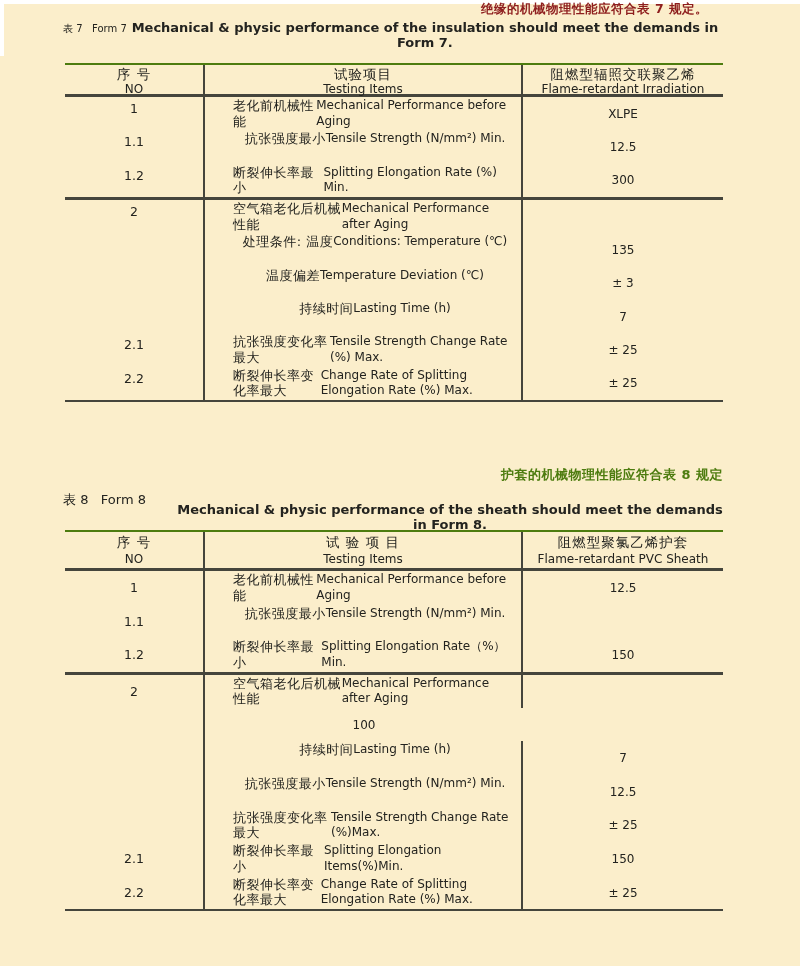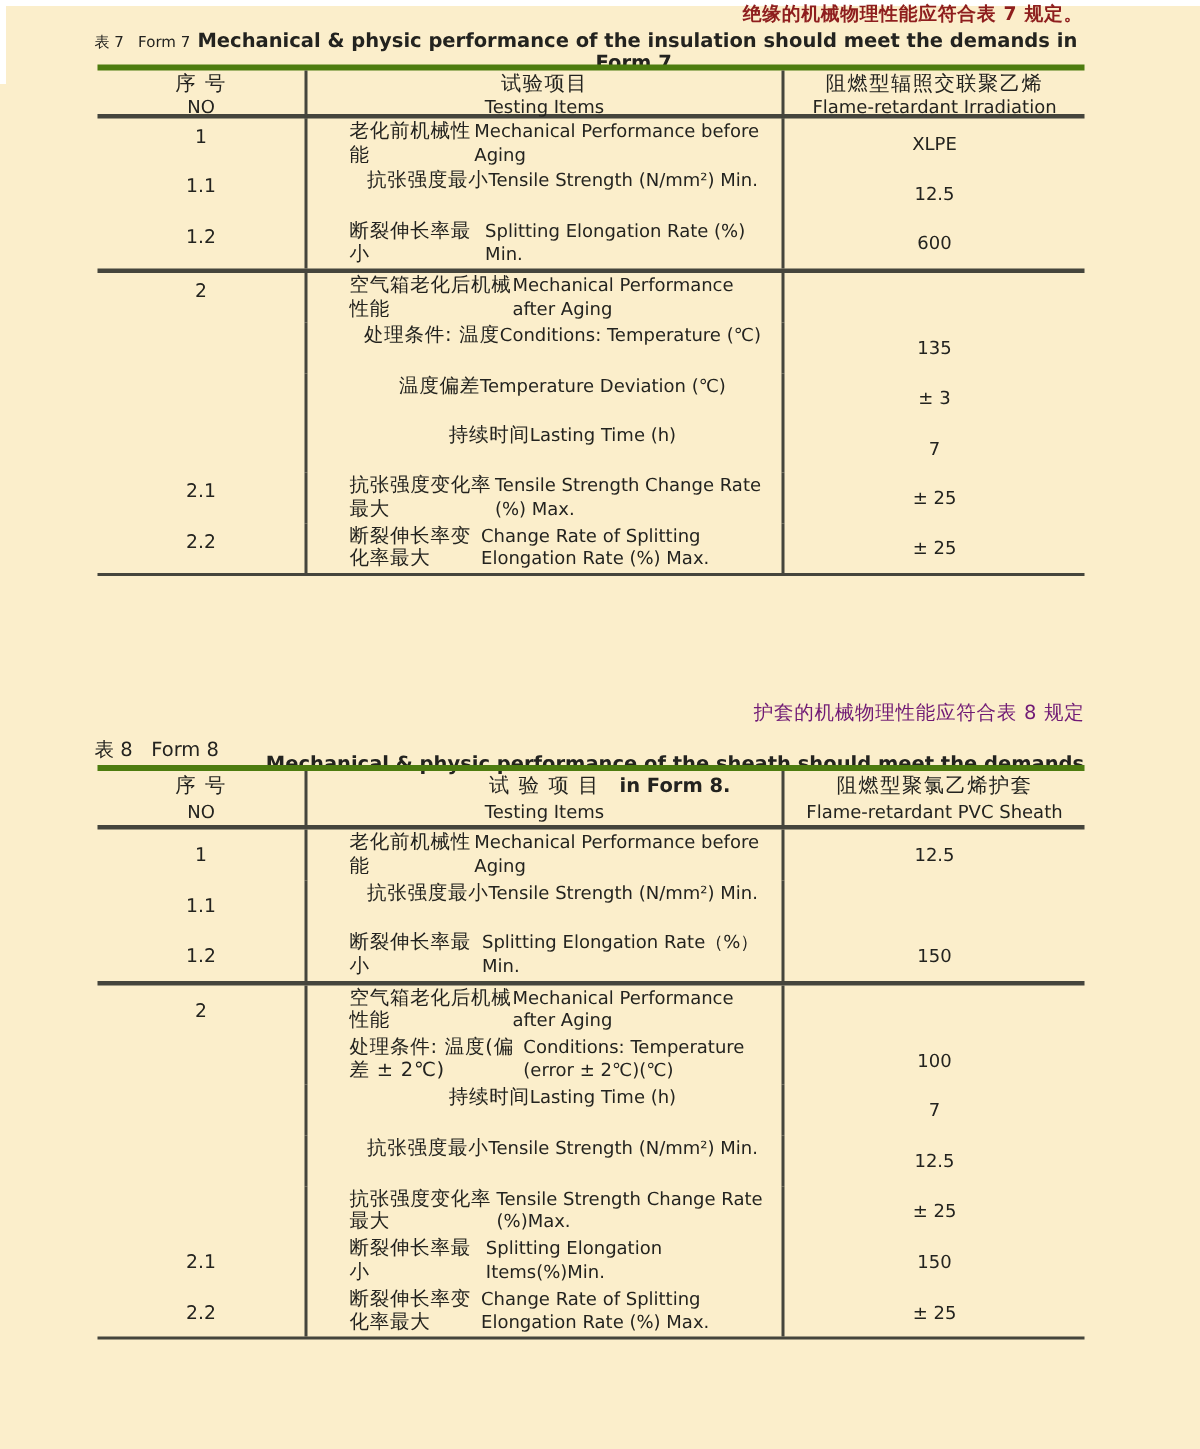--- a/index.html
+++ b/index.html
@@ -6,42 +6,42 @@
   * { box-sizing:border-box; }
   .doc {
     position:relative; width:800px; height:966px; margin:0 auto;
     background:#fbeecb; color:#23231f; overflow:hidden;
     font-family:"DejaVu Sans","Liberation Sans",sans-serif;
   }
   .strip-top  { position:absolute; left:0; top:0; width:800px; height:4px; background:#ffffff; }
   .strip-left { position:absolute; left:0; top:0; width:4px; height:56px; background:#ffffff; }
 
   .note-red {
-    position:absolute; top:1px; right:78px;
+    position:absolute; top:1px; right:92px;
     color:#8e1e1e; font-weight:bold; font-size:12.5px; letter-spacing:.5px;
   }
   .note-black {
     position:absolute; top:466px; right:77px;
-    color:#701a75; font-weight:normal; font-size:13px; letter-spacing:.5px;
+    color:#4d7c0f; font-weight:bold; font-size:13px; letter-spacing:.5px;
   }
   .caption7 {
     position:absolute; left:63px; top:20px; width:660px;
     display:flex; align-items:baseline;
   }
   .cap-label { font-size:10px; white-space:pre; }
   .cap-title { flex:1; text-align:center; font-weight:bold; font-size:13px; }
   .title8 {
     position:absolute; left:177px; right:77px; top:480px;
     text-align:center; font-weight:bold; font-size:13px;margin-top:22px;
   }
   .caption8-label { position:absolute; left:63px; top:491px; font-size:13px; white-space:pre; }
 
   .tbl {
     position:absolute; left:65px; width:658px;
-    border-top:4px solid #4d7c0f; border-bottom:2px solid #45453c;
+    border-top:2px solid #4d7c0f; border-bottom:2px solid #45453c;margin-top:20px;
   }
   .tbl7 { top:43px; }
   .tbl8 { top:510px; }
 
   .thead {
     display:grid; grid-template-columns:140px 318px 200px;
     border-bottom:3px solid #45453c;
   }
   .tbl7 .thead { height:32px; }
   .tbl8 .thead { height:39px; }
@@ -123,21 +123,21 @@
         </div>
         <div class="cell-val">12.5</div>
       </div>
 
       <div class="trow">
         <div class="cell-no">1.2</div>
         <div class="cell-item">
           <span class="item-cn">断裂伸长率最小</span>
           <span class="item-en">Splitting Elongation Rate (%) Min.</span>
         </div>
-        <div class="cell-val">600</div>
+        <div class="cell-val">300</div>
       </div>
 
       <div class="trow divider">
         <div class="cell-no">2</div>
         <div class="cell-item">
           <span class="item-cn">空气箱老化后机械性能</span>
           <span class="item-en">Mechanical Performance after Aging</span>
         </div>
         <div class="cell-val"></div>
       </div>
@@ -240,24 +240,20 @@
         <div class="cell-no">2</div>
         <div class="cell-item">
           <span class="item-cn">空气箱老化后机械性能</span>
           <span class="item-en">Mechanical Performance after Aging</span>
         </div>
         <div class="cell-val"></div>
       </div>
 
       <div class="trow">
         <div class="cell-no"></div>
-        <div class="cell-item">
-          <span class="item-cn">处理条件:  温度(偏差 ± 2℃)</span>
-          <span class="item-en">Conditions: Temperature (error ± 2℃)(℃)</span>
-        </div>
         <div class="cell-val">100</div>
       </div>
 
       <div class="trow">
         <div class="cell-no"></div>
         <div class="cell-item">
           <span class="item-cn">持续时间</span>
           <span class="item-en">Lasting Time (h)</span>
         </div>
         <div class="cell-val">7</div>

